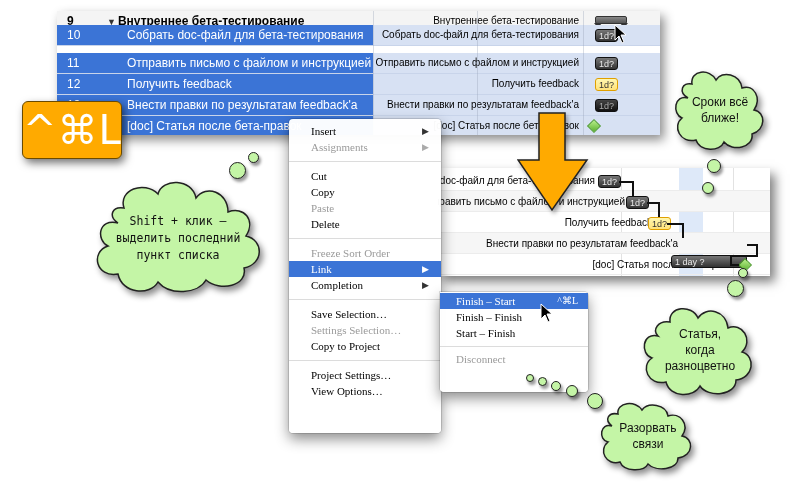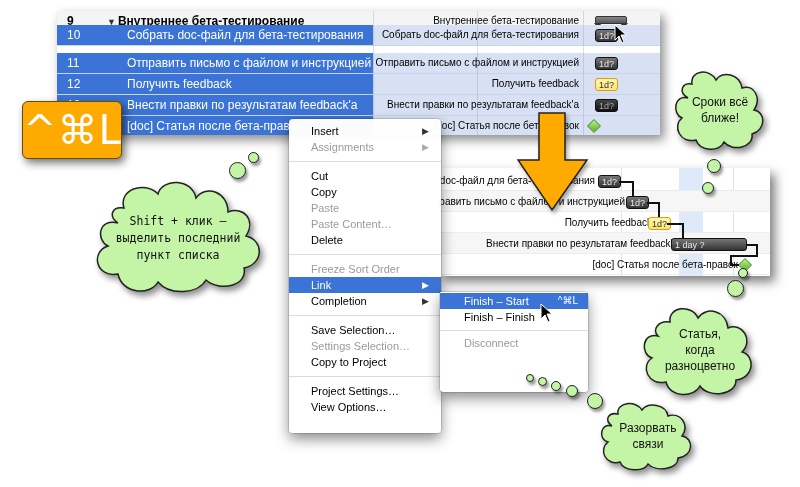--- a/index.html
+++ b/index.html
@@ -69,35 +69,35 @@
   .g2col { position: absolute; top: 0; height: 108px; }
   .link-line { position: absolute; background: #111; }
 
   
   .menu {
     position: absolute; left: 289px; top: 119px; width: 152px; height: 314px;
     background: rgba(255,255,255,0.97); border-radius: 4px;
     box-shadow: 0 6px 14px rgba(0,0,0,0.45), 0 0 0 1px rgba(0,0,0,0.12);
     padding-top: 4px; font-size: 11px;
   }
-  .mi { position: relative; height: 16px; line-height: 16px; padding-left: 22px; color: #000; white-space: nowrap; }
+  .mi { position: relative; height: 16px; line-height: 16px; padding-left: 22px; color: #000; white-space: nowrap; font-family: Liberation Serif, serif; }
   .mi.dis { color: #9a9a9a; }
   .mi.hl { background: #3b74d6; color: #fff; }
   .mi .arrow { position: absolute; right: 12px; top: 0; font-size: 9px; color: #333; }
   .mi.dis .arrow { color: #aaa; }
   .mi.hl .arrow { color: #fff; }
   .msep { height: 1px; background: #dcdcdc; margin: 6px 0 6px 0; }
 
   .submenu {
     position: absolute; left: 440px; top: 292px; width: 148px; height: 100px;
     background: rgba(255,255,255,0.97); border-radius: 0 4px 4px 4px;
     box-shadow: 0 6px 14px rgba(0,0,0,0.45), 0 0 0 1px rgba(0,0,0,0.12);
     padding-top: 1px; font-size: 11px;
   }
-  .submenu .mi { padding-left: 24px; }
+  .submenu .mi { padding-left: 16px; }
   .mi .shortcut { position: absolute; right: 10px; top: 0; font-size: 10px; }
 
   
   .cloud { position: absolute; }
   .cloud svg { position: absolute; left: 0; top: 0; overflow: visible; filter: drop-shadow(3px 4px 3px rgba(0,0,0,0.45)); }
   .cloud .ctext {
     position: absolute; left: 0; top: 0; width: 100%; height: 100%;
     display: flex; align-items: center; justify-content: center; text-align: center;
     color: #111; font-size: 12px; line-height: 16px;
   }
@@ -189,21 +189,21 @@
   <div class="g2row" style="top:65px">
     <div class="lbl" style="right:92px">Внести правки по результатам feedback'a</div>
   </div>
   <div class="g2row" style="top:86px">
     <div class="lbl" style="right:32px">[doc] Статья после бета-правок</div>
   </div>
 
   <div class="pill" style="left:160px;top:7px">1d?</div>
   <div class="pill" style="left:188px;top:28px">1d?</div>
   <div class="pill yellow" style="left:210px;top:49px">1d?</div>
-  <div class="pill" style="left:233px;top:70px;width:76px">1 day ?</div>
+  <div class="pill" style="left:233px;top:87px;width:76px">1 day ?</div>
   <div class="diamond" style="left:302px;top:92px"></div>
 
   <div class="link-line" style="left:181px;top:13px;width:14px;height:2px"></div>
   <div class="link-line" style="left:194px;top:13px;width:2px;height:15px"></div>
   <div class="link-line" style="left:209px;top:34px;width:12px;height:2px"></div>
   <div class="link-line" style="left:220px;top:34px;width:2px;height:15px"></div>
   <div class="link-line" style="left:229px;top:55px;width:16px;height:2px"></div>
   <div class="link-line" style="left:244px;top:55px;width:2px;height:15px"></div>
   <div class="link-line" style="left:309px;top:76px;width:10px;height:2px"></div>
   <div class="link-line" style="left:318px;top:76px;width:2px;height:12px"></div>
@@ -216,38 +216,38 @@
   <path d="M22 1 L48 1 L48 48 L70 48 L35 98 L1 48 L22 48 Z" fill="#ffaa00" stroke="#222" stroke-width="1.5"></path>
 </svg>
 
 <div class="menu">
   <div class="mi"><span>Insert</span><span class="arrow">▶</span></div>
   <div class="mi dis"><span>Assignments</span><span class="arrow">▶</span></div>
   <div class="msep"></div>
   <div class="mi">Cut</div>
   <div class="mi">Copy</div>
   <div class="mi dis">Paste</div>
-  <div class="mi dis">Paste Content…</div>
   <div class="mi">Delete</div>
   <div class="msep"></div>
   <div class="mi dis">Freeze Sort Order</div>
   <div class="mi hl"><span>Link</span><span class="arrow">▶</span></div>
   <div class="mi"><span>Completion</span><span class="arrow">▶</span></div>
   <div class="msep"></div>
   <div class="mi">Save Selection…</div>
   <div class="mi dis">Settings Selection…</div>
   <div class="mi">Copy to Project</div>
   <div class="msep"></div>
   <div class="mi">Project Settings…</div>
   <div class="mi">View Options…</div>
 </div>
 
 <div class="submenu">
   <div class="mi hl"><span>Finish – Start</span><span class="shortcut">^⌘L</span></div>
   <div class="mi">Finish – Finish</div>
+  <div class="mi">Start – Finish</div>
   <div class="msep" style="margin:5px 0 4px 0"></div>
   <div class="mi dis">Disconnect</div>
 </div>
 
 <svg class="cursor" style="left:540px;top:303px" width="14" height="20" viewBox="0 0 14 20">
   <path d="M1 1 L1 16 L5 12 L8 19 L10 18 L7 11 L12 11 Z" fill="#000" stroke="#fff" stroke-width="1"></path>
 </svg>
 
 <div class="dot" style="left:248px;top:152px;width:11px;height:11px"></div>
 <div class="dot" style="left:229px;top:162px;width:17px;height:17px"></div>

